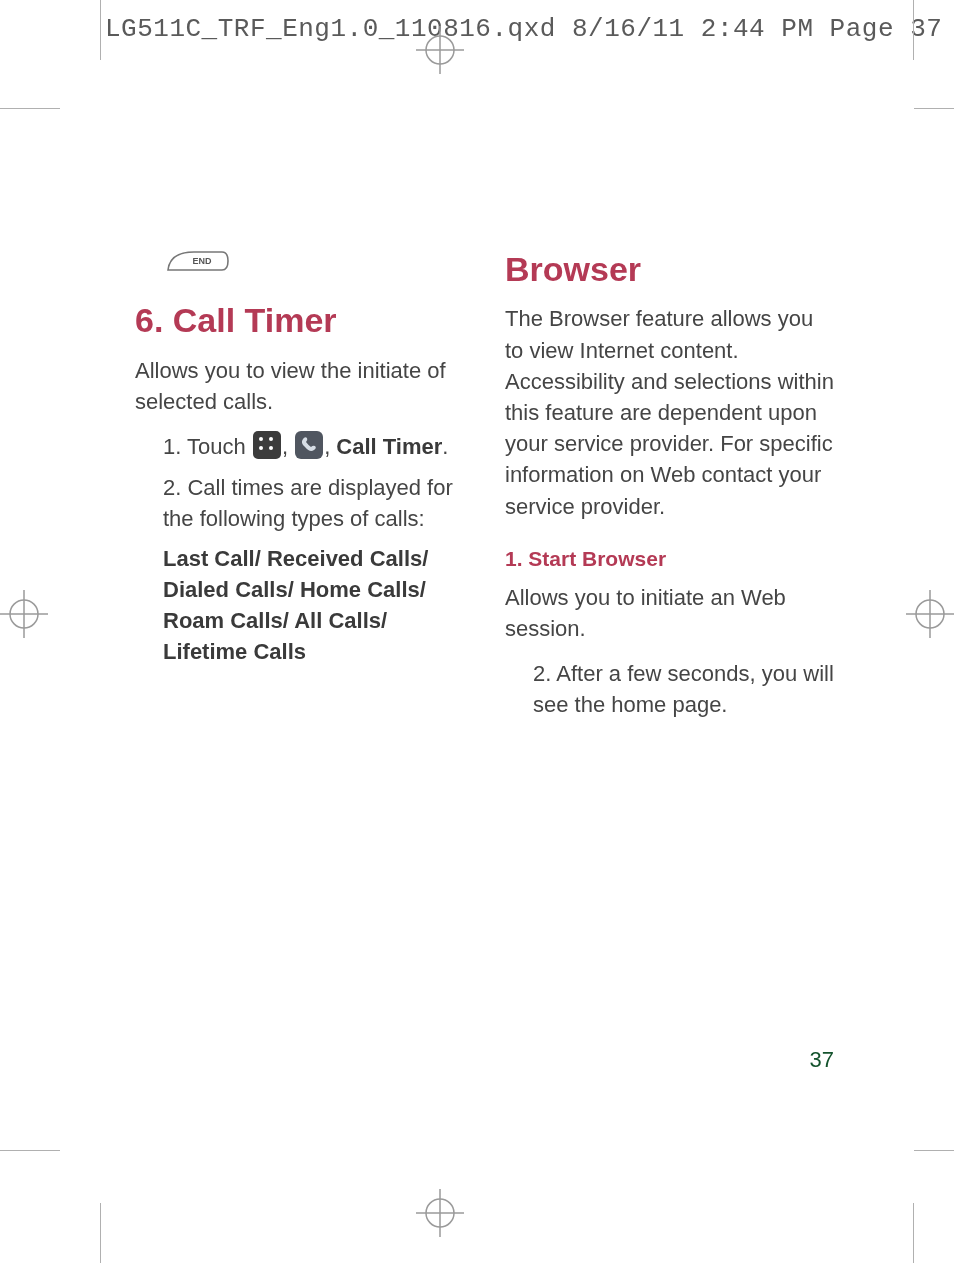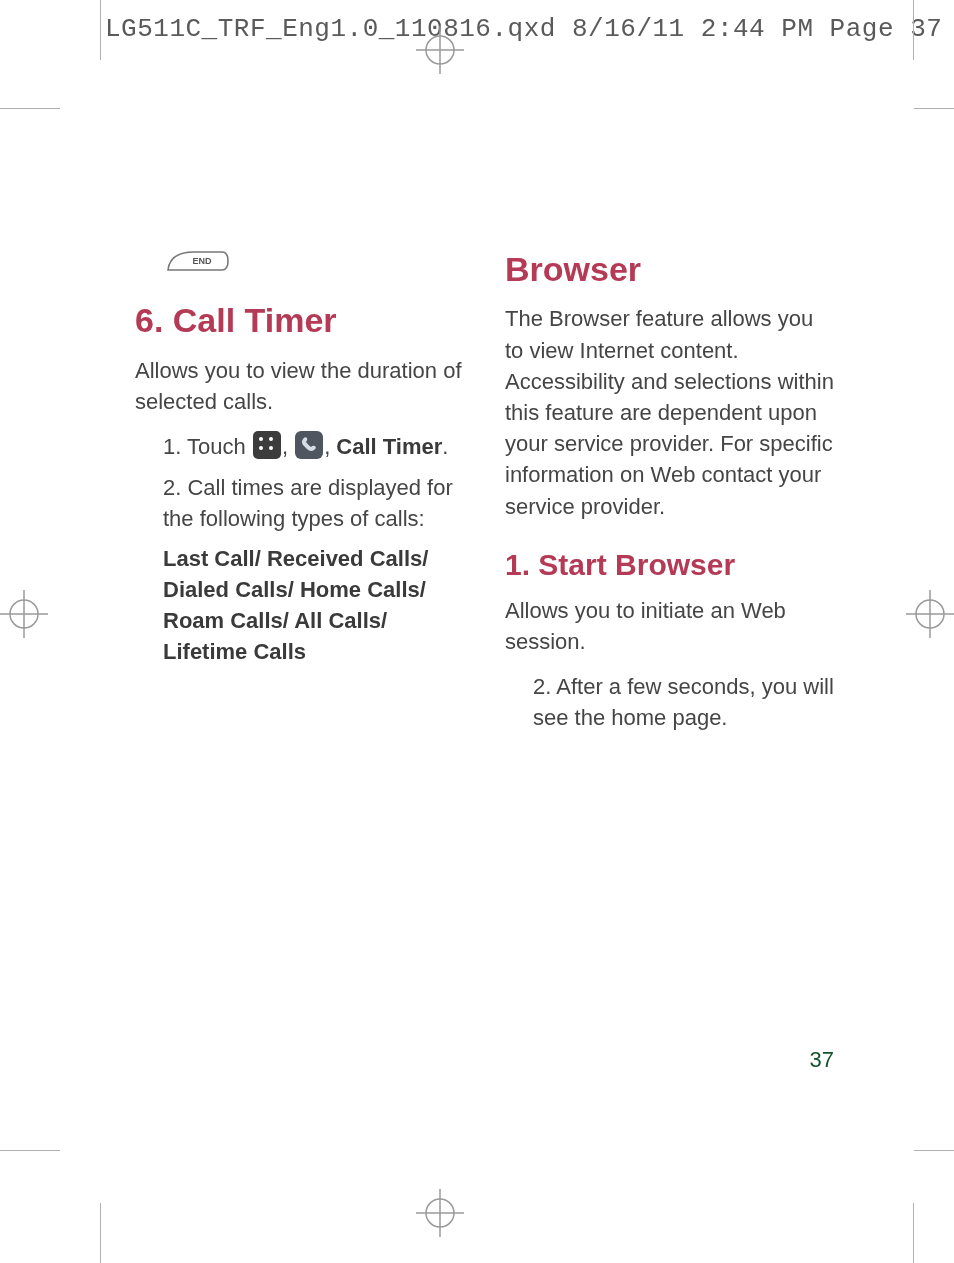--- a/index.html
+++ b/index.html
@@ -58,21 +58,21 @@
   .h1 {
     font-family: "Lucida Sans", "Lucida Grande", Arial, sans-serif;
     font-weight: 600;
     font-size: 34px;
     color: #b43a55;
     margin: 20px 0 10px 0;
   }
   .h2 {
     font-family: "Lucida Sans", "Lucida Grande", Arial, sans-serif;
     font-weight: 600;
-    font-size: 30px;
+    font-size: 21px;
     color: #b43a55;
     margin: 22px 0 8px 0;
   }
 
   .para { margin: 8px 0 14px 0; }
 
   .num-item {
     margin: 10px 0 8px 0;
     padding-left: 28px;
     position: relative;
@@ -192,21 +192,21 @@
       <span class="icon end">
         <svg viewBox="0 0 66 26">
           <path d="M4 22 Q6 4 30 4 L58 4 Q64 4 64 13 Q64 22 58 22 Z" fill="none" stroke="#777" stroke-width="1.6"></path>
           <text x="38" y="16" font-size="9" font-family="Arial" fill="#555" font-weight="bold" text-anchor="middle">END</text>
         </svg>
       </span>
     </div>
 
     <div class="h1">6. Call Timer</div>
 
-    <div class="para">Allows you to view the duration of selected calls.</div>
+    <div class="para">Allows you to view the initiate of selected calls.</div>
 
     <div class="num-item">
       <span>1. Touch </span>
       <span class="icon apps"></span><span>, </span>
       <span class="icon phone">
         <svg viewBox="0 0 28 28">
           <path d="M8 8 q2 -3 4 -1 q1 2 -1 4 q3 4 5 5 q2 -2 4 -1 q2 2 -1 4 q-4 3 -9 -3 q-5 -4 -2 -8 z" fill="#d6dde5"></path>
         </svg>
       </span><span>, </span>
       <span class="bold">Call Timer</span><span>.</span>

